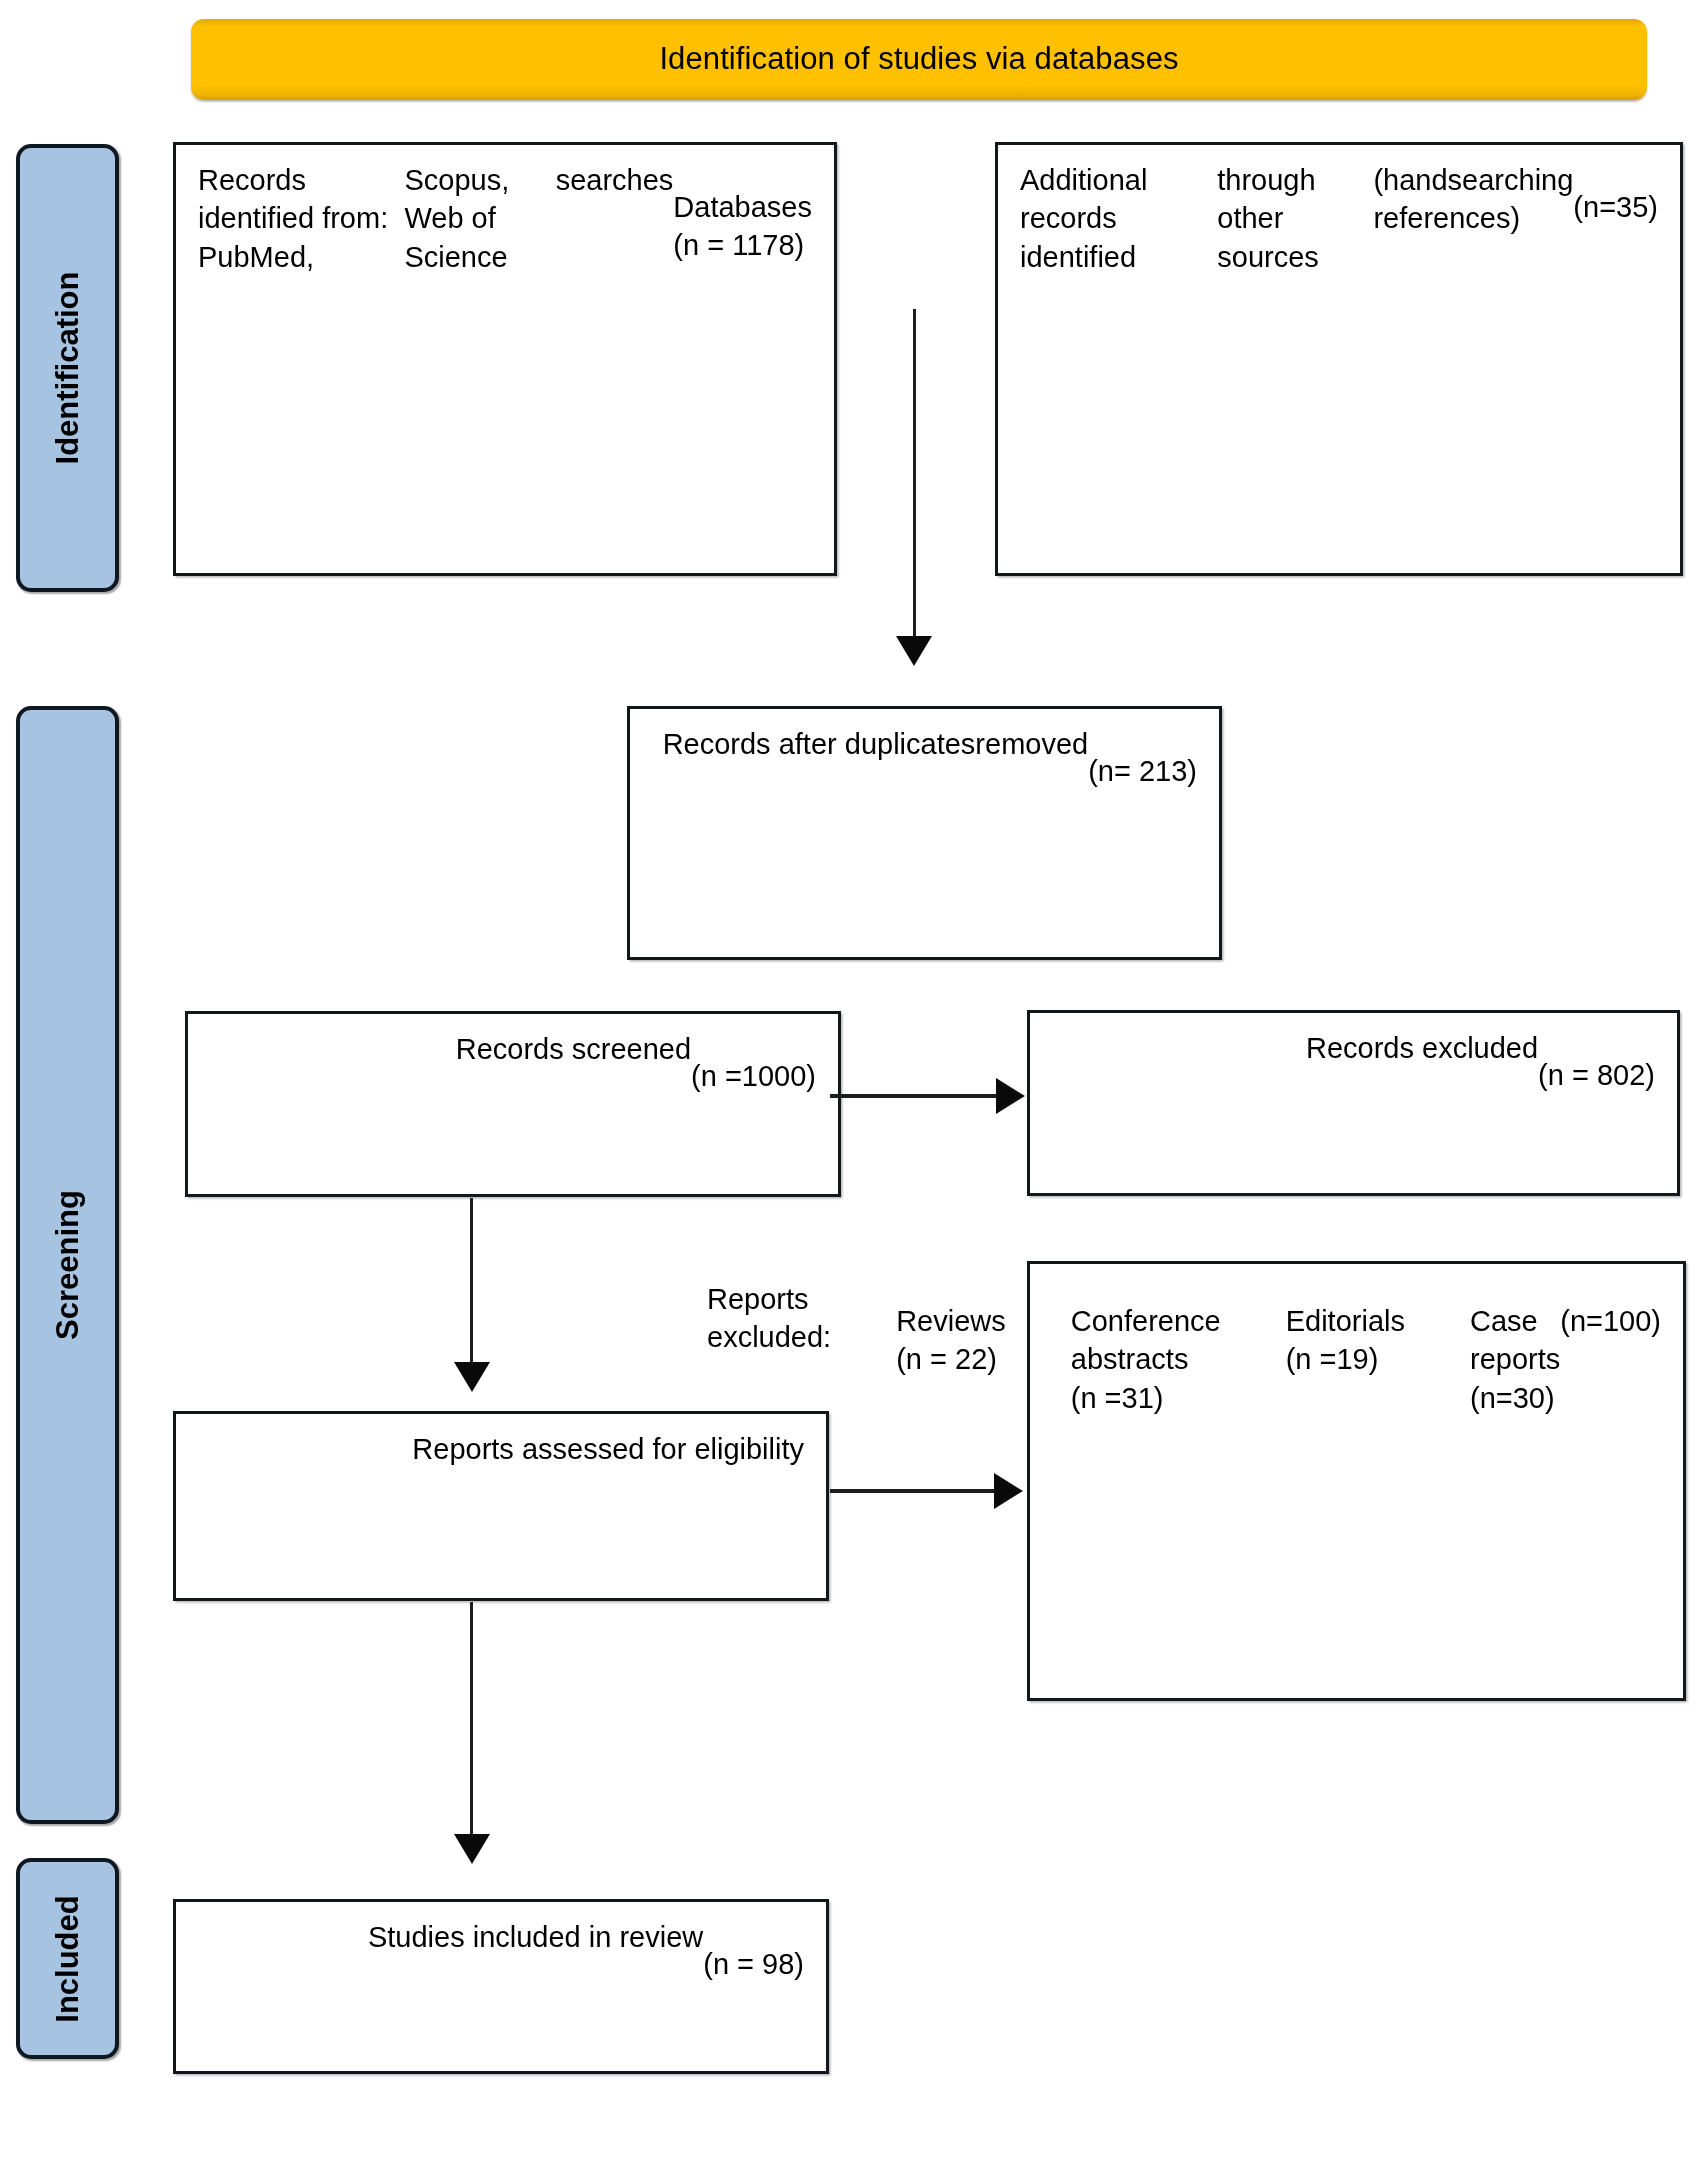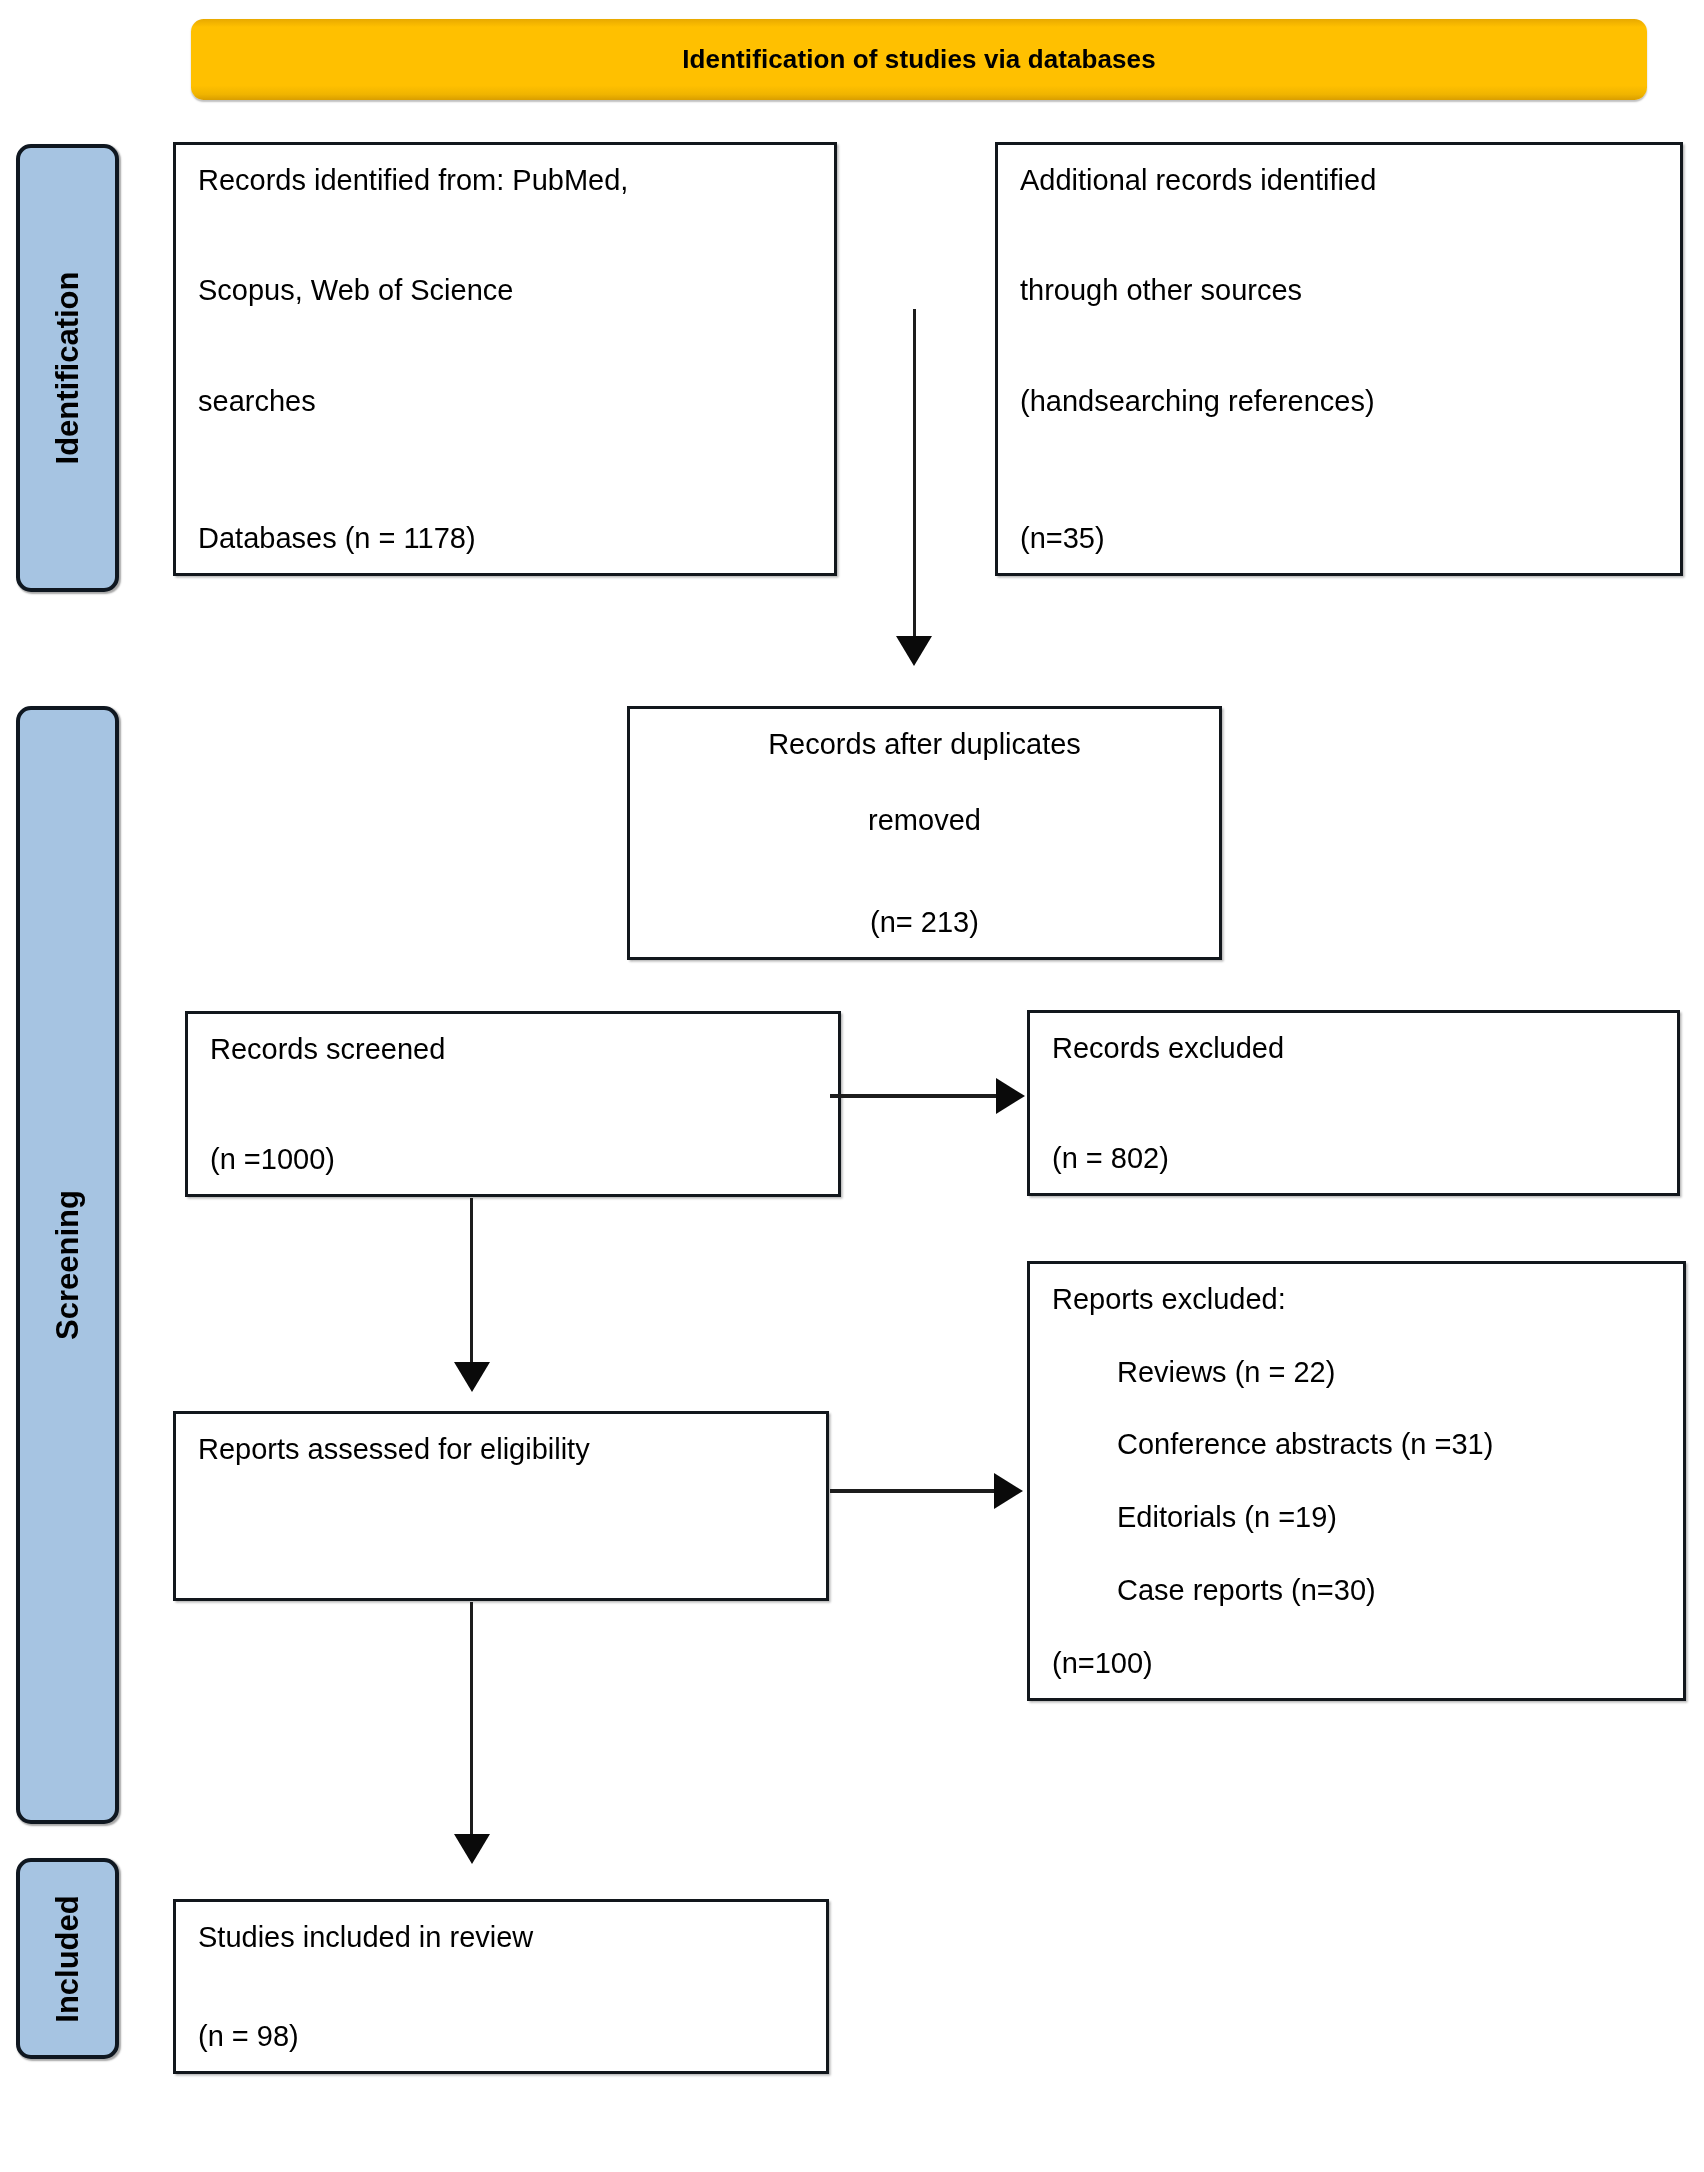--- a/index.html
+++ b/index.html
@@ -31,22 +31,22 @@
                 #f0b400 93%,
                 #d99e00 100%);
     box-shadow: 0 1.7px 1.7px rgba(0,0,0,0.25);
   }
   .banner-label {
     position: absolute;
     left: 0; right: 0; top: 0; bottom: 0;
     display: flex;
     align-items: center;
     justify-content: center;
-    font-size: 26px;
-    font-weight: bold;
+    font-size: 31px;
+    font-weight: normal;
     color: #000000;
     letter-spacing: 0.1px;
   }
 
   
   .stage-bar {
     position: absolute;
     background: #a6c4e2;
     border: 4px solid #0f1720;
     border-radius: 15px;
@@ -74,22 +74,22 @@
     background: #ffffff;
     border: 3.5px solid #12171c;
     box-sizing: border-box;
     box-shadow: 1.7px 2.3px 2.3px rgba(0,0,0,0.32);
     padding: 0;
   }
   .box-inner {
     position: absolute;
     left: 0; right: 0; top: 0; bottom: 0;
     display: flex;
-    flex-direction: column;
-    justify-content: space-between;
+    flex-direction: row;
+    justify-content: flex-end;
     padding: 16px 22px;
     box-sizing: border-box;
   }
   .box-line {
     font-size: 29px;
     line-height: 1.32;
     color: #000000;
   }
   .box-line.gap { margin-top: 26.6px; }
   .box-line.indent { padding-left: 65px; }

